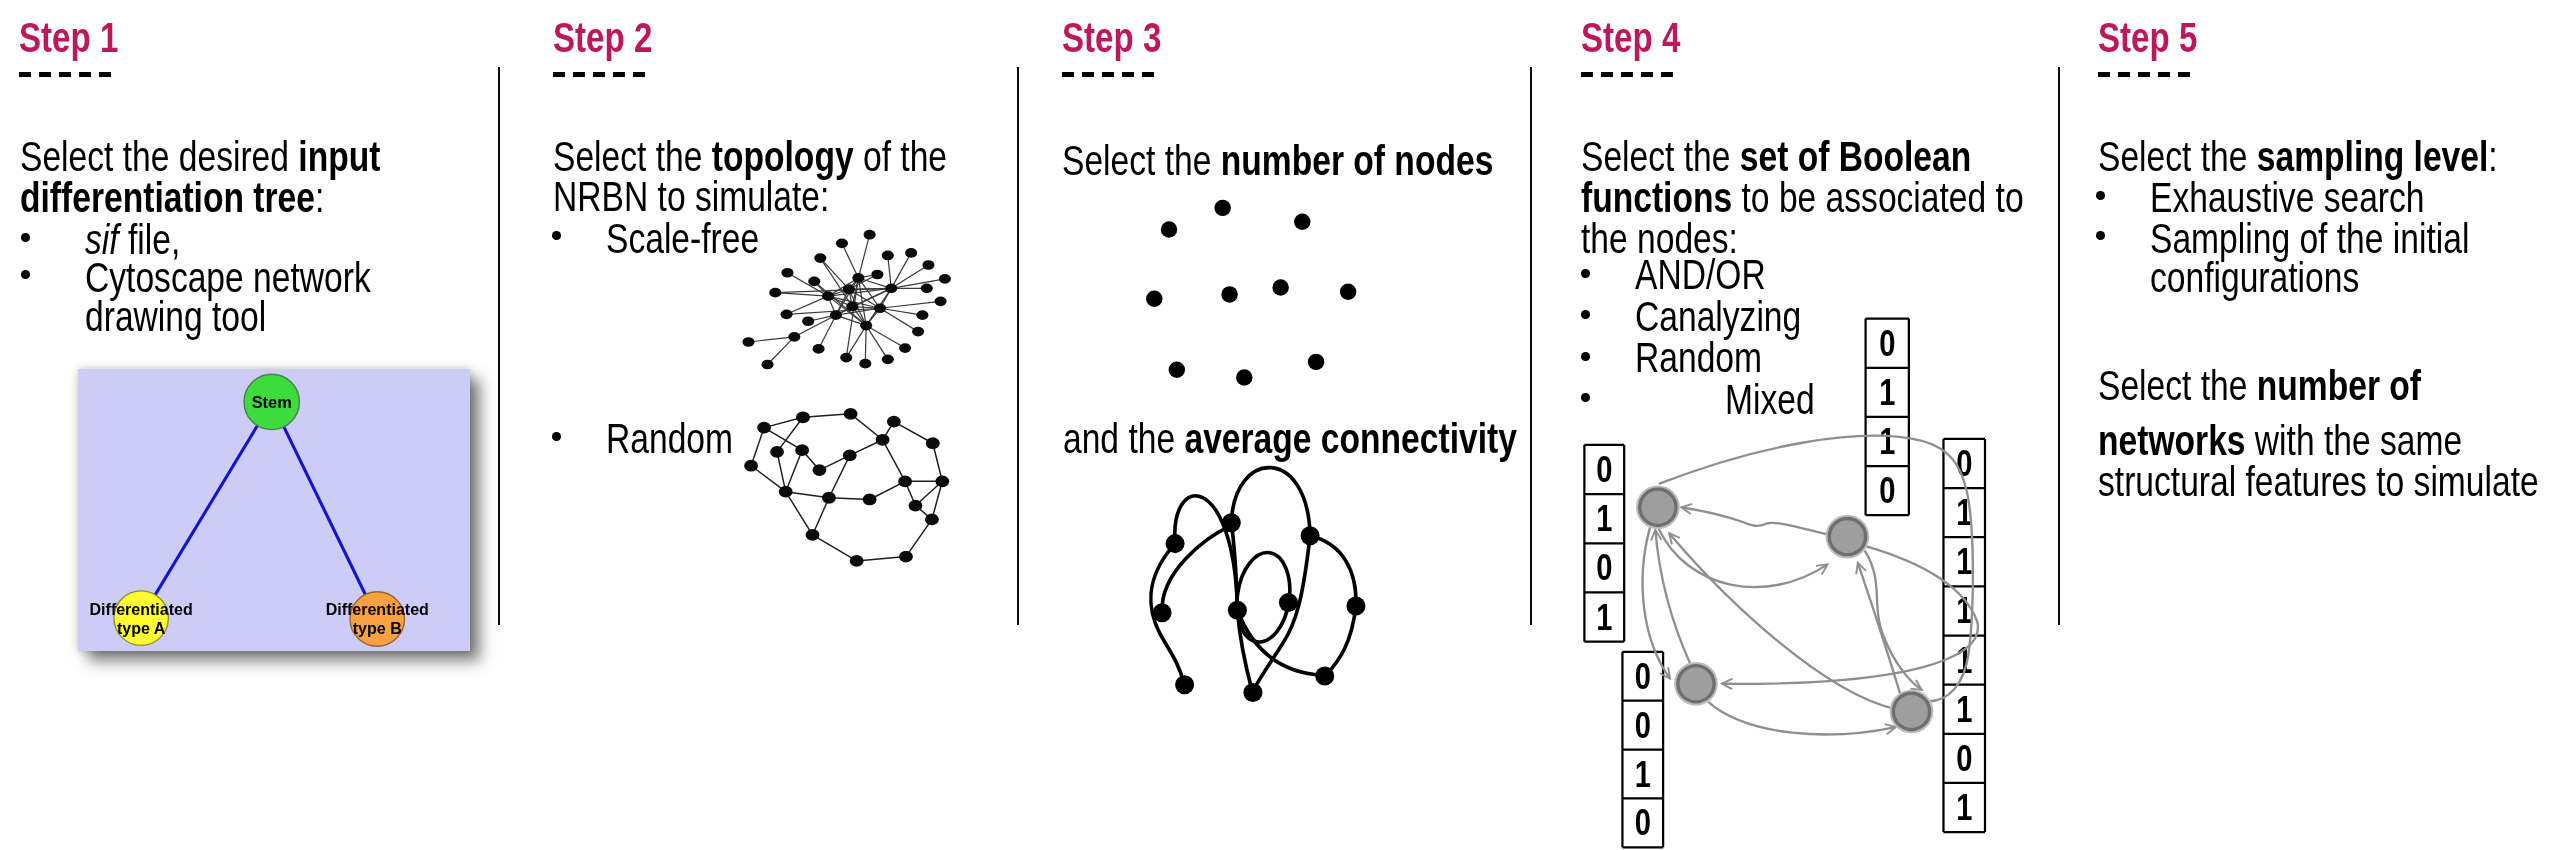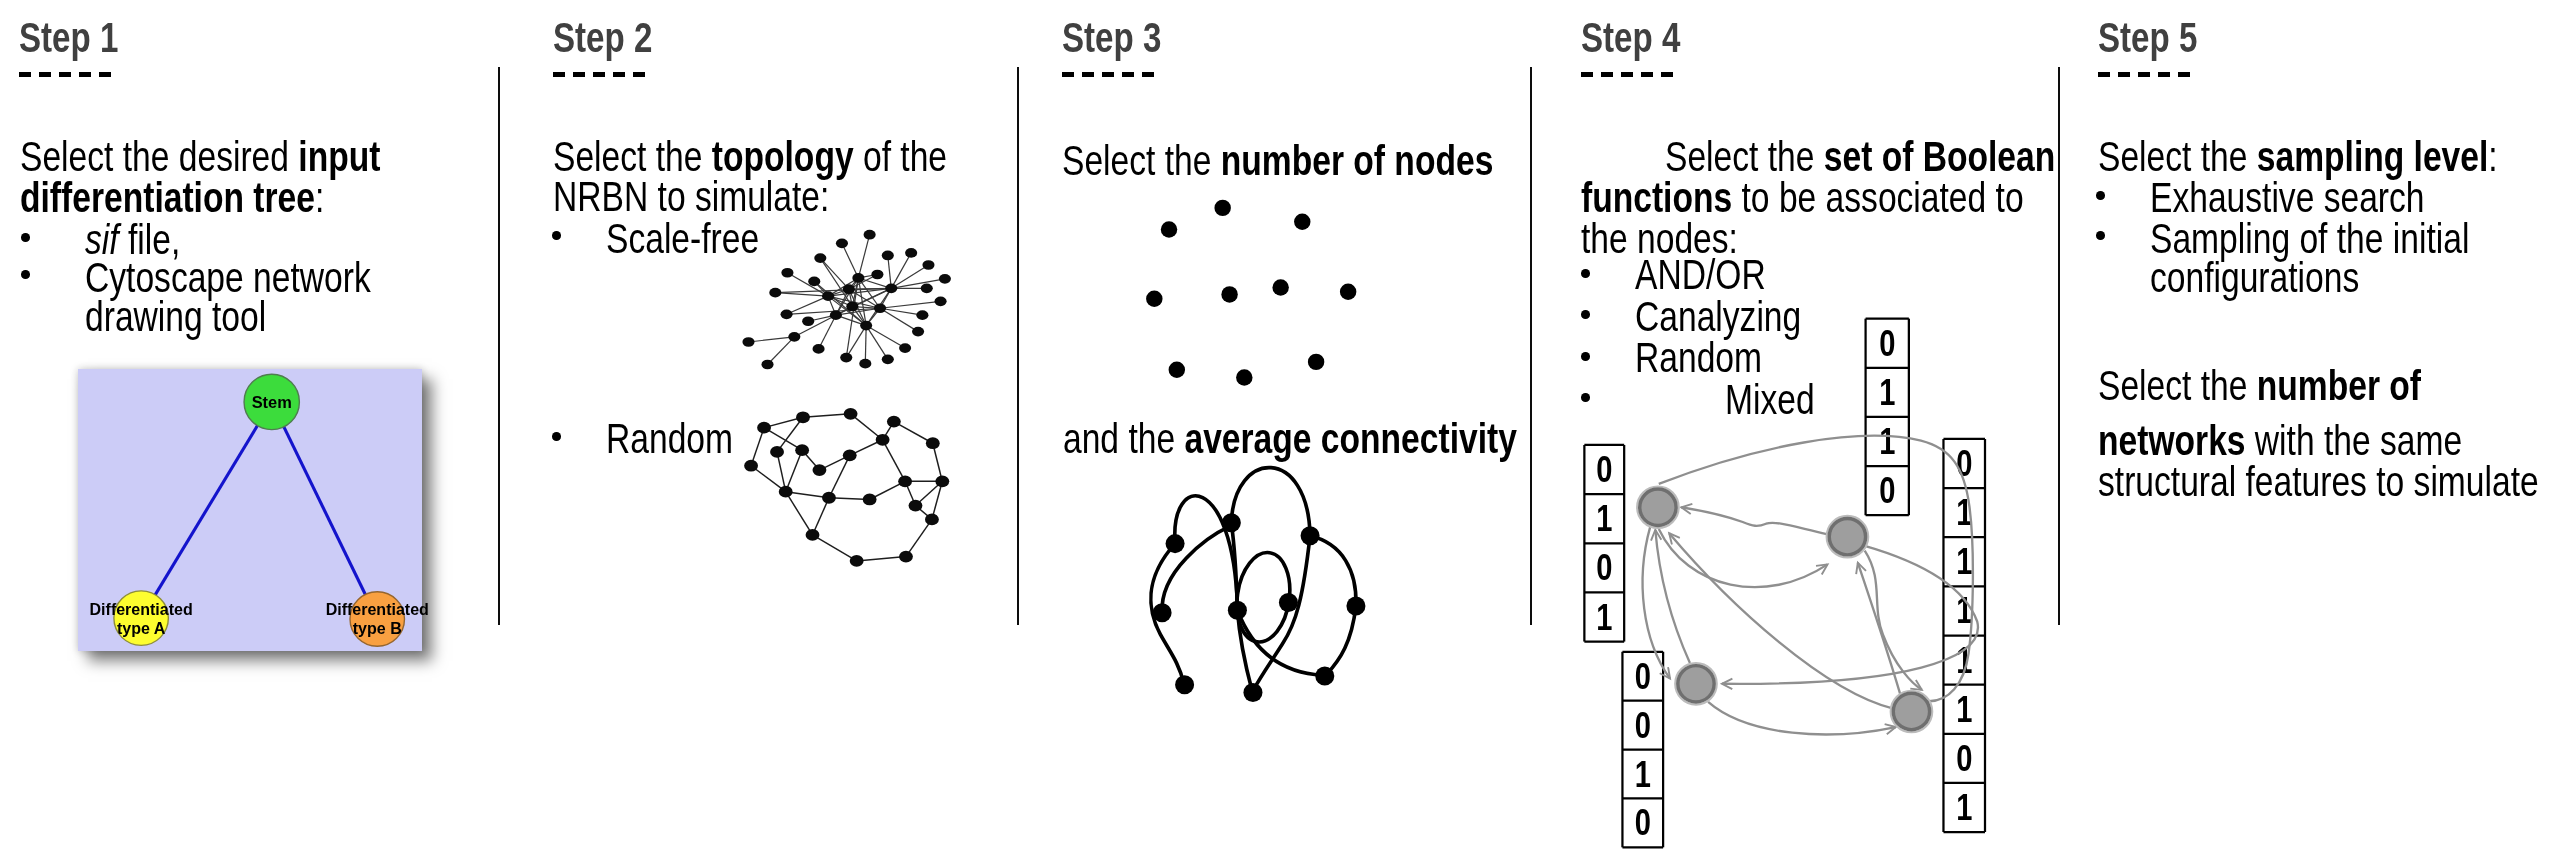--- a/index.html
+++ b/index.html
@@ -1,17 +1,17 @@
 <!DOCTYPE html>
 <html style="font-size:14px"><head><meta charset="utf-8"><style>
 html,body{margin:0;padding:0;background:#fff;width:2576px;height:851px;overflow:hidden}
 .t{position:absolute;font:42px "Liberation Sans",sans-serif;line-height:42px;white-space:nowrap;color:#000}
 .t>span,.h>span{display:inline-block;transform:scaleX(0.8);transform-origin:0 0}
 .h>span{transform:scaleX(0.77)}
-.h{position:absolute;font:bold 43px "Liberation Sans",sans-serif;line-height:42px;white-space:nowrap;color:#404040}
+.h{position:absolute;font:bold 43px "Liberation Sans",sans-serif;line-height:42px;white-space:nowrap;color:#be185d}
 .mk{position:absolute;width:8.7px;height:8.7px;border-radius:50%;background:#000}
 .sep{position:absolute;top:67px;height:558px;width:2.2px;background:#0d0d0d}
 .dash{position:absolute;width:92px;height:5.2px;background:repeating-linear-gradient(90deg,#000 0,#000 12px,transparent 12px,transparent 20px)}
 i{font-style:italic}
 </style></head>
 <body>
 <div class="sep" style="left:498px"></div>
 <div class="sep" style="left:1017px"></div>
 <div class="sep" style="left:1530px"></div>
 <div class="sep" style="left:2058px"></div>
@@ -33,41 +33,41 @@
 <div class="mk" style="left:21px;top:233px"></div>
 <div class="mk" style="left:21px;top:270px"></div>
 <div class="t" style="left:553px;top:136px"><span>Select the <b>topology</b> of the</span></div>
 <div class="t" style="left:553px;top:176px"><span>NRBN to simulate:</span></div>
 <div class="t" style="left:606px;top:218px"><span>Scale-free</span></div>
 <div class="t" style="left:606px;top:418px"><span>Random</span></div>
 <div class="mk" style="left:552px;top:231px"></div>
 <div class="mk" style="left:552px;top:432px"></div>
 <div class="t" style="left:1062px;top:140px"><span>Select the <b>number of nodes</b></span></div>
 <div class="t" style="left:1063px;top:418px"><span>and the <b>average connectivity</b></span></div>
-<div class="t" style="left:1665px;top:136px"><span>Select the <b>set of Boolean</b></span></div>
+<div class="t" style="left:1581px;top:136px"><span>Select the <b>set of Boolean</b></span></div>
 <div class="t" style="left:1581px;top:177px"><span><b>functions</b> to be associated to</span></div>
 <div class="t" style="left:1581px;top:218px"><span>the nodes:</span></div>
 <div class="t" style="left:1635px;top:254px"><span>AND/OR</span></div>
 <div class="t" style="left:1635px;top:296px"><span>Canalyzing</span></div>
 <div class="t" style="left:1635px;top:337px"><span>Random</span></div>
 <div class="t" style="left:1725px;top:379px"><span>Mixed</span></div>
 <div class="mk" style="left:1581px;top:269px"></div>
 <div class="mk" style="left:1581px;top:310px"></div>
 <div class="mk" style="left:1581px;top:352px"></div>
 <div class="mk" style="left:1581px;top:393px"></div>
 <div class="t" style="left:2098px;top:136px"><span>Select the <b>sampling level</b>:</span></div>
 <div class="t" style="left:2150px;top:177px"><span>Exhaustive search</span></div>
 <div class="t" style="left:2150px;top:218px"><span>Sampling of the initial</span></div>
 <div class="t" style="left:2150px;top:257px"><span>configurations</span></div>
 <div class="mk" style="left:2096px;top:191px"></div>
 <div class="mk" style="left:2096px;top:231px"></div>
 <div class="t" style="left:2098px;top:365px"><span>Select the <b>number of</b></span></div>
 <div class="t" style="left:2098px;top:420px"><span><b>networks</b> with the same</span></div>
 <div class="t" style="left:2098px;top:461px"><span>structural features to simulate</span></div>
-<div style="position:absolute;left:78px;top:369px;width:344px;height:282px;background:#ccccf7;box-shadow:10.4px 10.4px 14px rgba(0,0,0,0.5), 0 0 7.8px rgba(0,0,0,0.22);">
+<div style="position:absolute;left:78px;top:369px;width:392px;height:282px;background:#ccccf7;box-shadow:10.4px 10.4px 14px rgba(0,0,0,0.5), 0 0 7.8px rgba(0,0,0,0.22);">
 <svg width="352" height="282" style="position:absolute;left:0;top:0" viewBox="0 0 407 326">
 <line x1="224" y1="38" x2="73" y2="288" stroke="#1414cc" stroke-width="3.6"></line>
 <line x1="224" y1="38" x2="346" y2="289" stroke="#1414cc" stroke-width="3.6"></line>
 <circle cx="224" cy="38" r="32" fill="#3cdc3c" stroke="#4f7d4f" stroke-width="1.6"></circle>
 <circle cx="73" cy="288" r="31.5" fill="#fdfd2f" stroke="#8e8e3a" stroke-width="1.6"></circle>
 <circle cx="346" cy="289" r="31.5" fill="#f9a041" stroke="#96662f" stroke-width="1.6"></circle>
 <g font-family="Liberation Sans, sans-serif" font-weight="bold" fill="#000" text-anchor="middle">
 <text x="224" y="45" font-size="19">Stem</text>
 <text x="73" y="284" font-size="18.5">Differentiated</text>
 <text x="73" y="306.5" font-size="18.5">type A</text>

